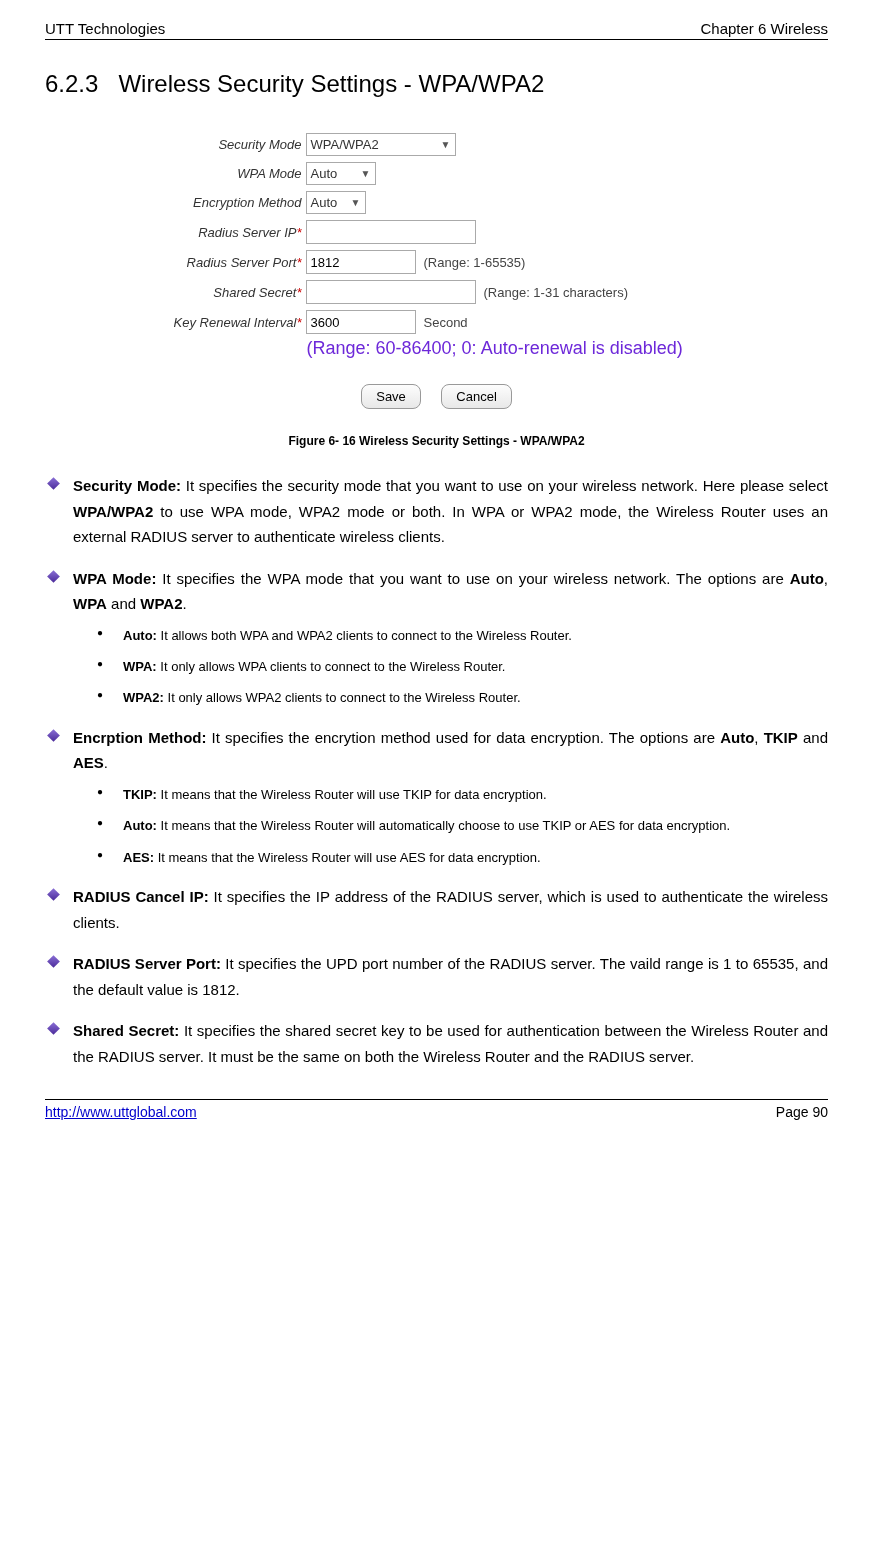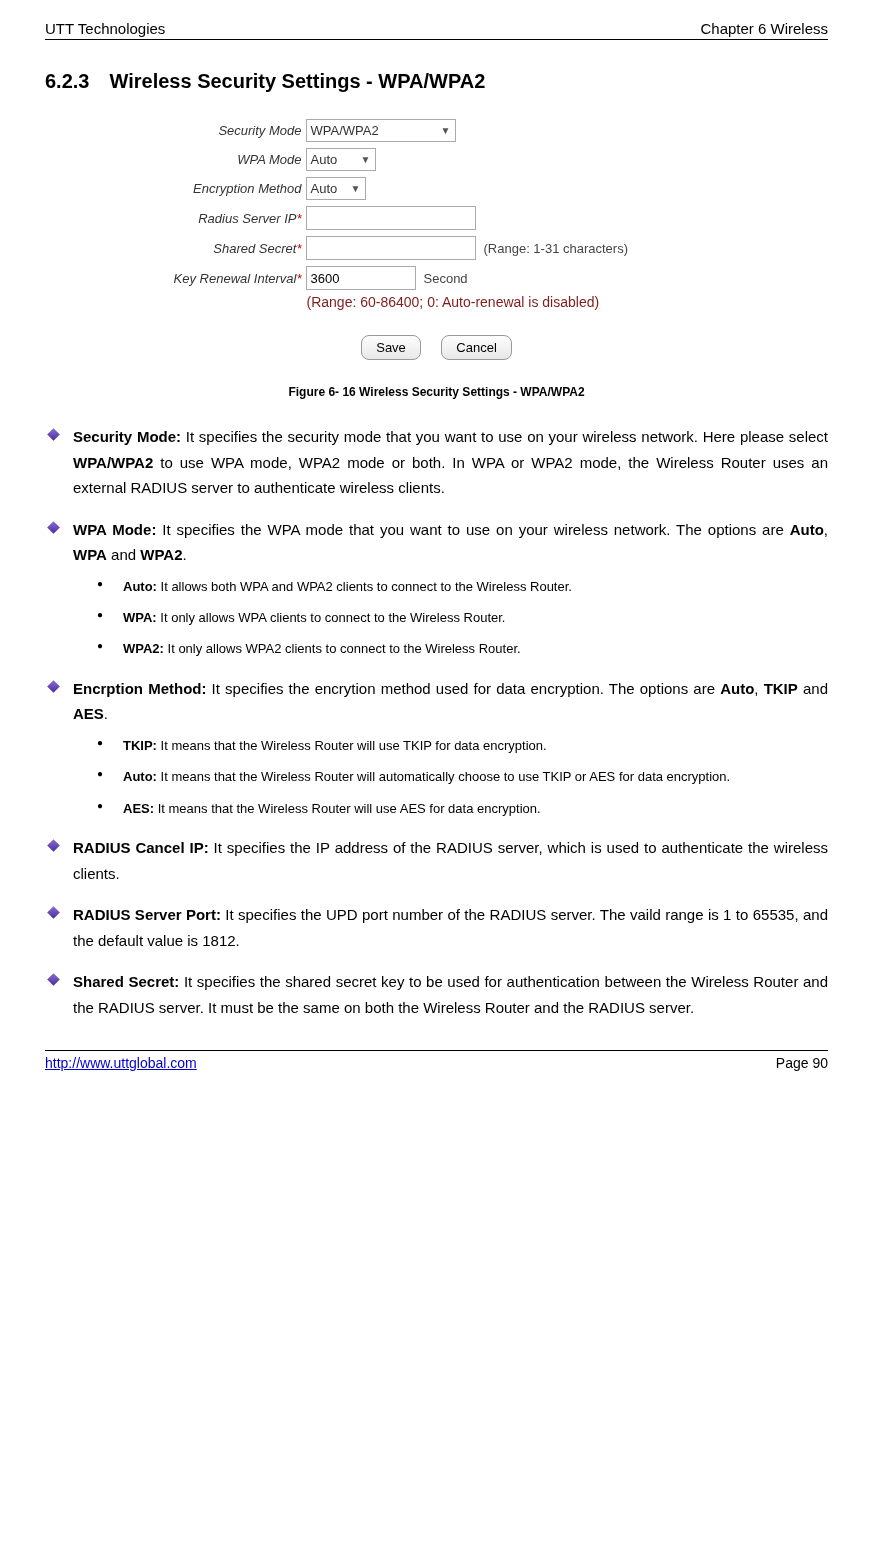--- a/index.html
+++ b/index.html
@@ -18,23 +18,23 @@
   .header-row {
     display: flex;
     justify-content: space-between;
     font-size: 15px;
     padding-bottom: 2px;
     border-bottom: 1px solid #000;
     margin-bottom: 30px;
     gap: 17px;
   }
   .section-heading {
-    font-size: 20px;
-    font-weight: bold;
-    margin: 20px 0 26px 0;
+    font-size: 24px;
+    font-weight: normal;
+    margin: 20px 0 35px 0;
   }
   .section-num { margin-right: 20px; }
 
   
   .form-figure {
     margin: 0 auto 25px auto;
     width: 600px;
   }
   .form-row {
     display: flex;
@@ -59,22 +59,22 @@
   }
   .select { display:inline-flex; align-items:center; justify-content:space-between; }
   .sel-arrow { font-size:10px; color:#555; margin-left:6px;}
   .sel-wide { width: 150px; }
   .sel-med  { width: 70px; }
   .sel-sm   { width: 60px; }
   .inp-wide { width: 170px; height:24px;}
   .inp-med  { width: 110px; height:24px;}
   .hint { margin-left: 8px; color:#444; }
   .range-line {
-    font-size: 14px;
-    color:#7f1d1d;
+    font-size: 18px;
+    color:#6d28d9;
     margin-left: 170px;
     margin-top:-2px;
     margin-bottom:10px;
   }
   .btn-row {
     text-align: center;
     margin-top: 25px;
   }
   .btn {
     display:inline-block;
@@ -178,20 +178,25 @@
         <span>Auto</span>
         <span class="sel-arrow">▼</span>
       </span>
     </div>
 
     <div class="form-row">
       <span class="form-label"><span>Radius Server IP</span><span class="req">*</span></span>
       <input class="input inp-wide" value="" style="">
     </div>
 
+    <div class="form-row">
+      <span class="form-label"><span>Radius Server Port</span><span class="req">*</span></span>
+      <input class="input inp-med" value="1812" style="">
+      <span class="hint">(Range: 1-65535)</span>
+    </div>
 
     <div class="form-row">
       <span class="form-label"><span>Shared Secret</span><span class="req">*</span></span>
       <input class="input inp-wide" value="" style="">
       <span class="hint">(Range: 1-31 characters)</span>
     </div>
 
     <div class="form-row">
       <span class="form-label"><span>Key Renewal Interval</span><span class="req">*</span></span>
       <input class="input inp-med" value="3600" style="">

